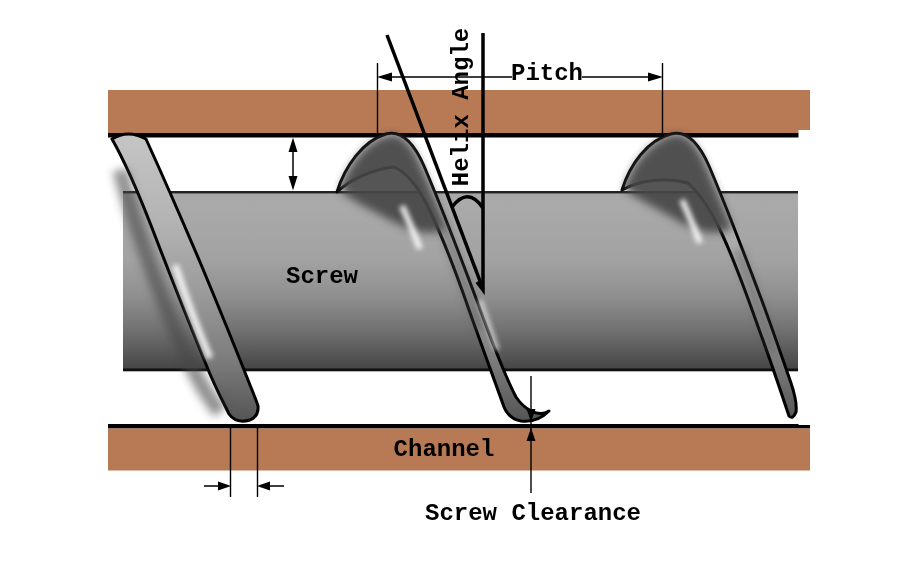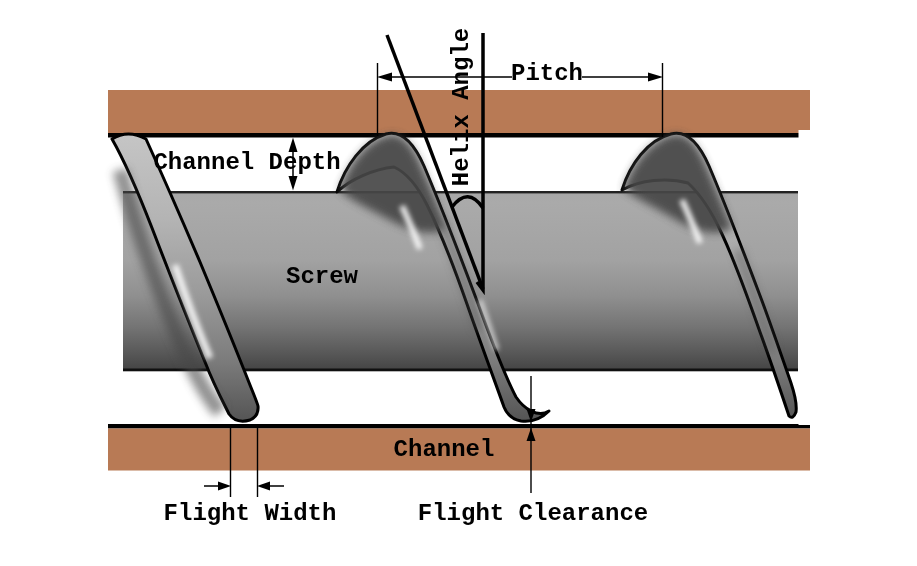--- a/index.html
+++ b/index.html
@@ -175,18 +175,16 @@
 
     <g>
       <path class="ann" stroke-width="1.4" d="M 531,376 V 493"></path>
       <polygon class="arrow" points="531,422 526.5,409 535.5,409"></polygon>
       <polygon class="arrow" points="531,428 526.5,441 535.5,441"></polygon>
     </g>
   </svg>
 
   <div class="lbl" style="left:547px;top:73px">Pitch</div>
   <div class="lbl rot" style="left:461px;top:107px">Helix Angle</div>
-  <div class="lbl" style="left:247px;top:162px">Channel Depth</div>
   <div class="lbl" style="left:322px;top:276px">Screw</div>
   <div class="lbl" style="left:444px;top:449px">Channel</div>
-  <div class="lbl" style="left:250px;top:513px">Flight Width</div>
-  <div class="lbl" style="left:533px;top:513px">Flight Clearance</div>
+  <div class="lbl" style="left:533px;top:513px">Screw Clearance</div>
 </div>
 
 </body></html>

